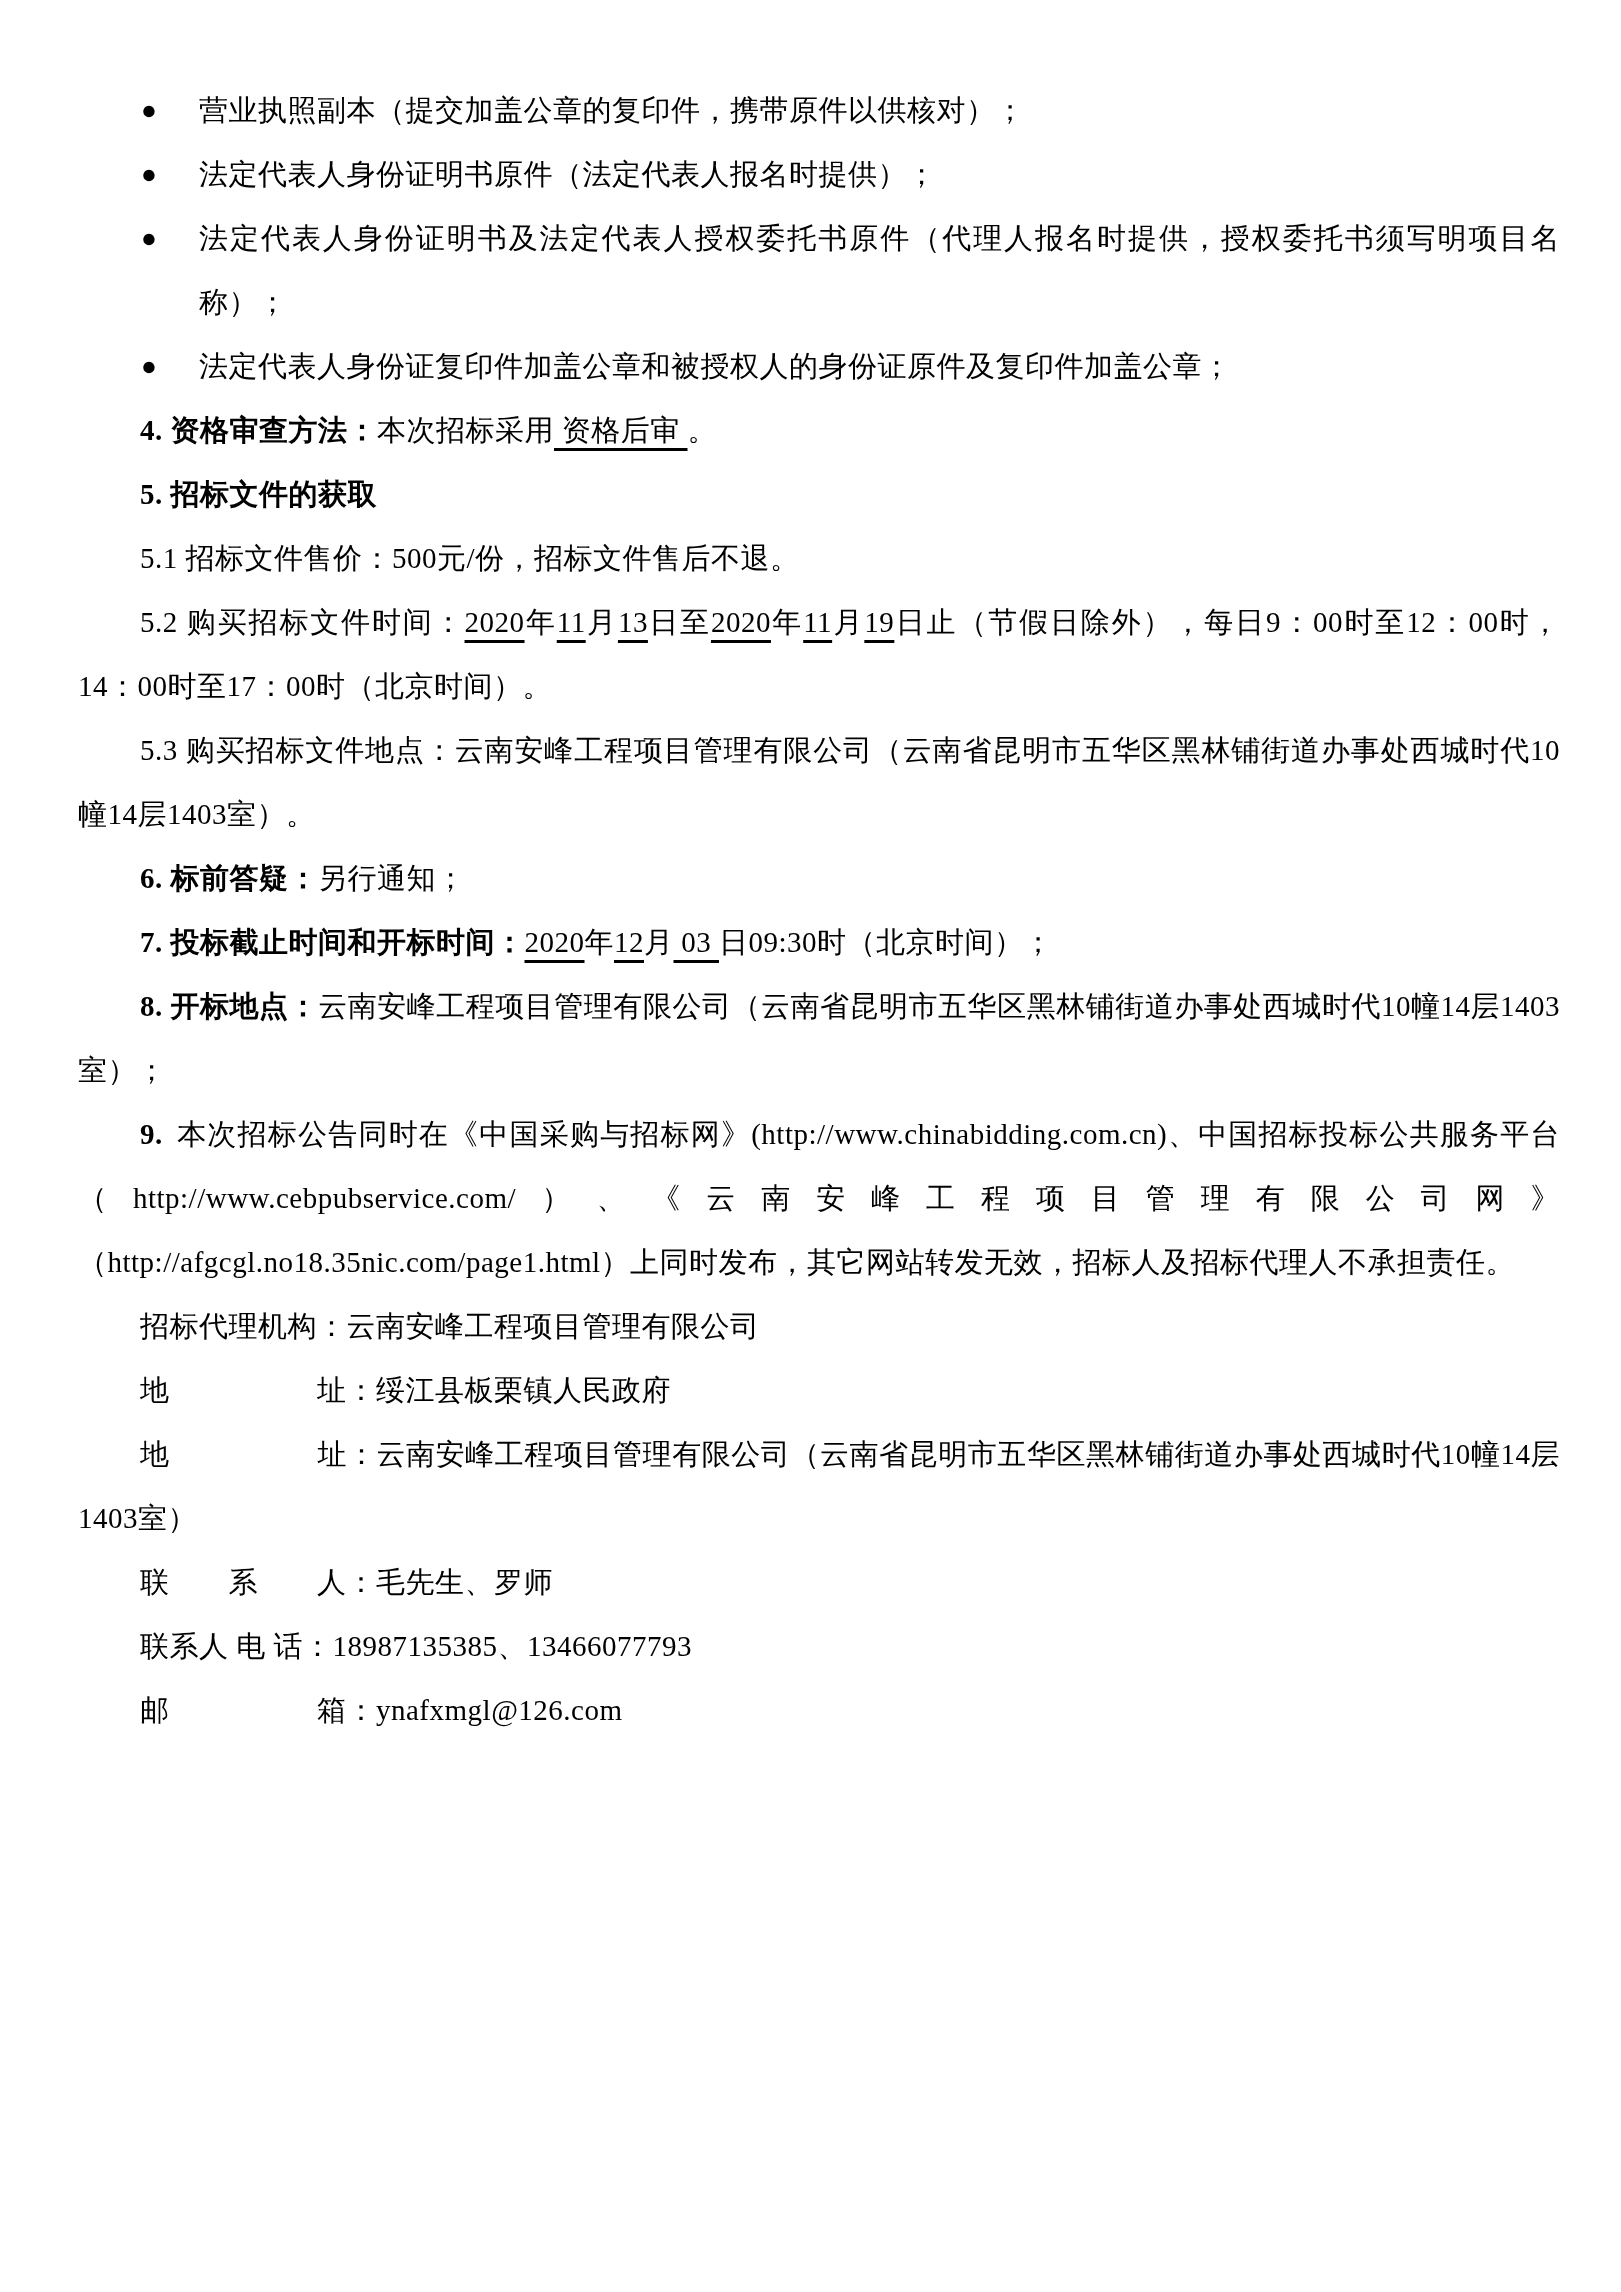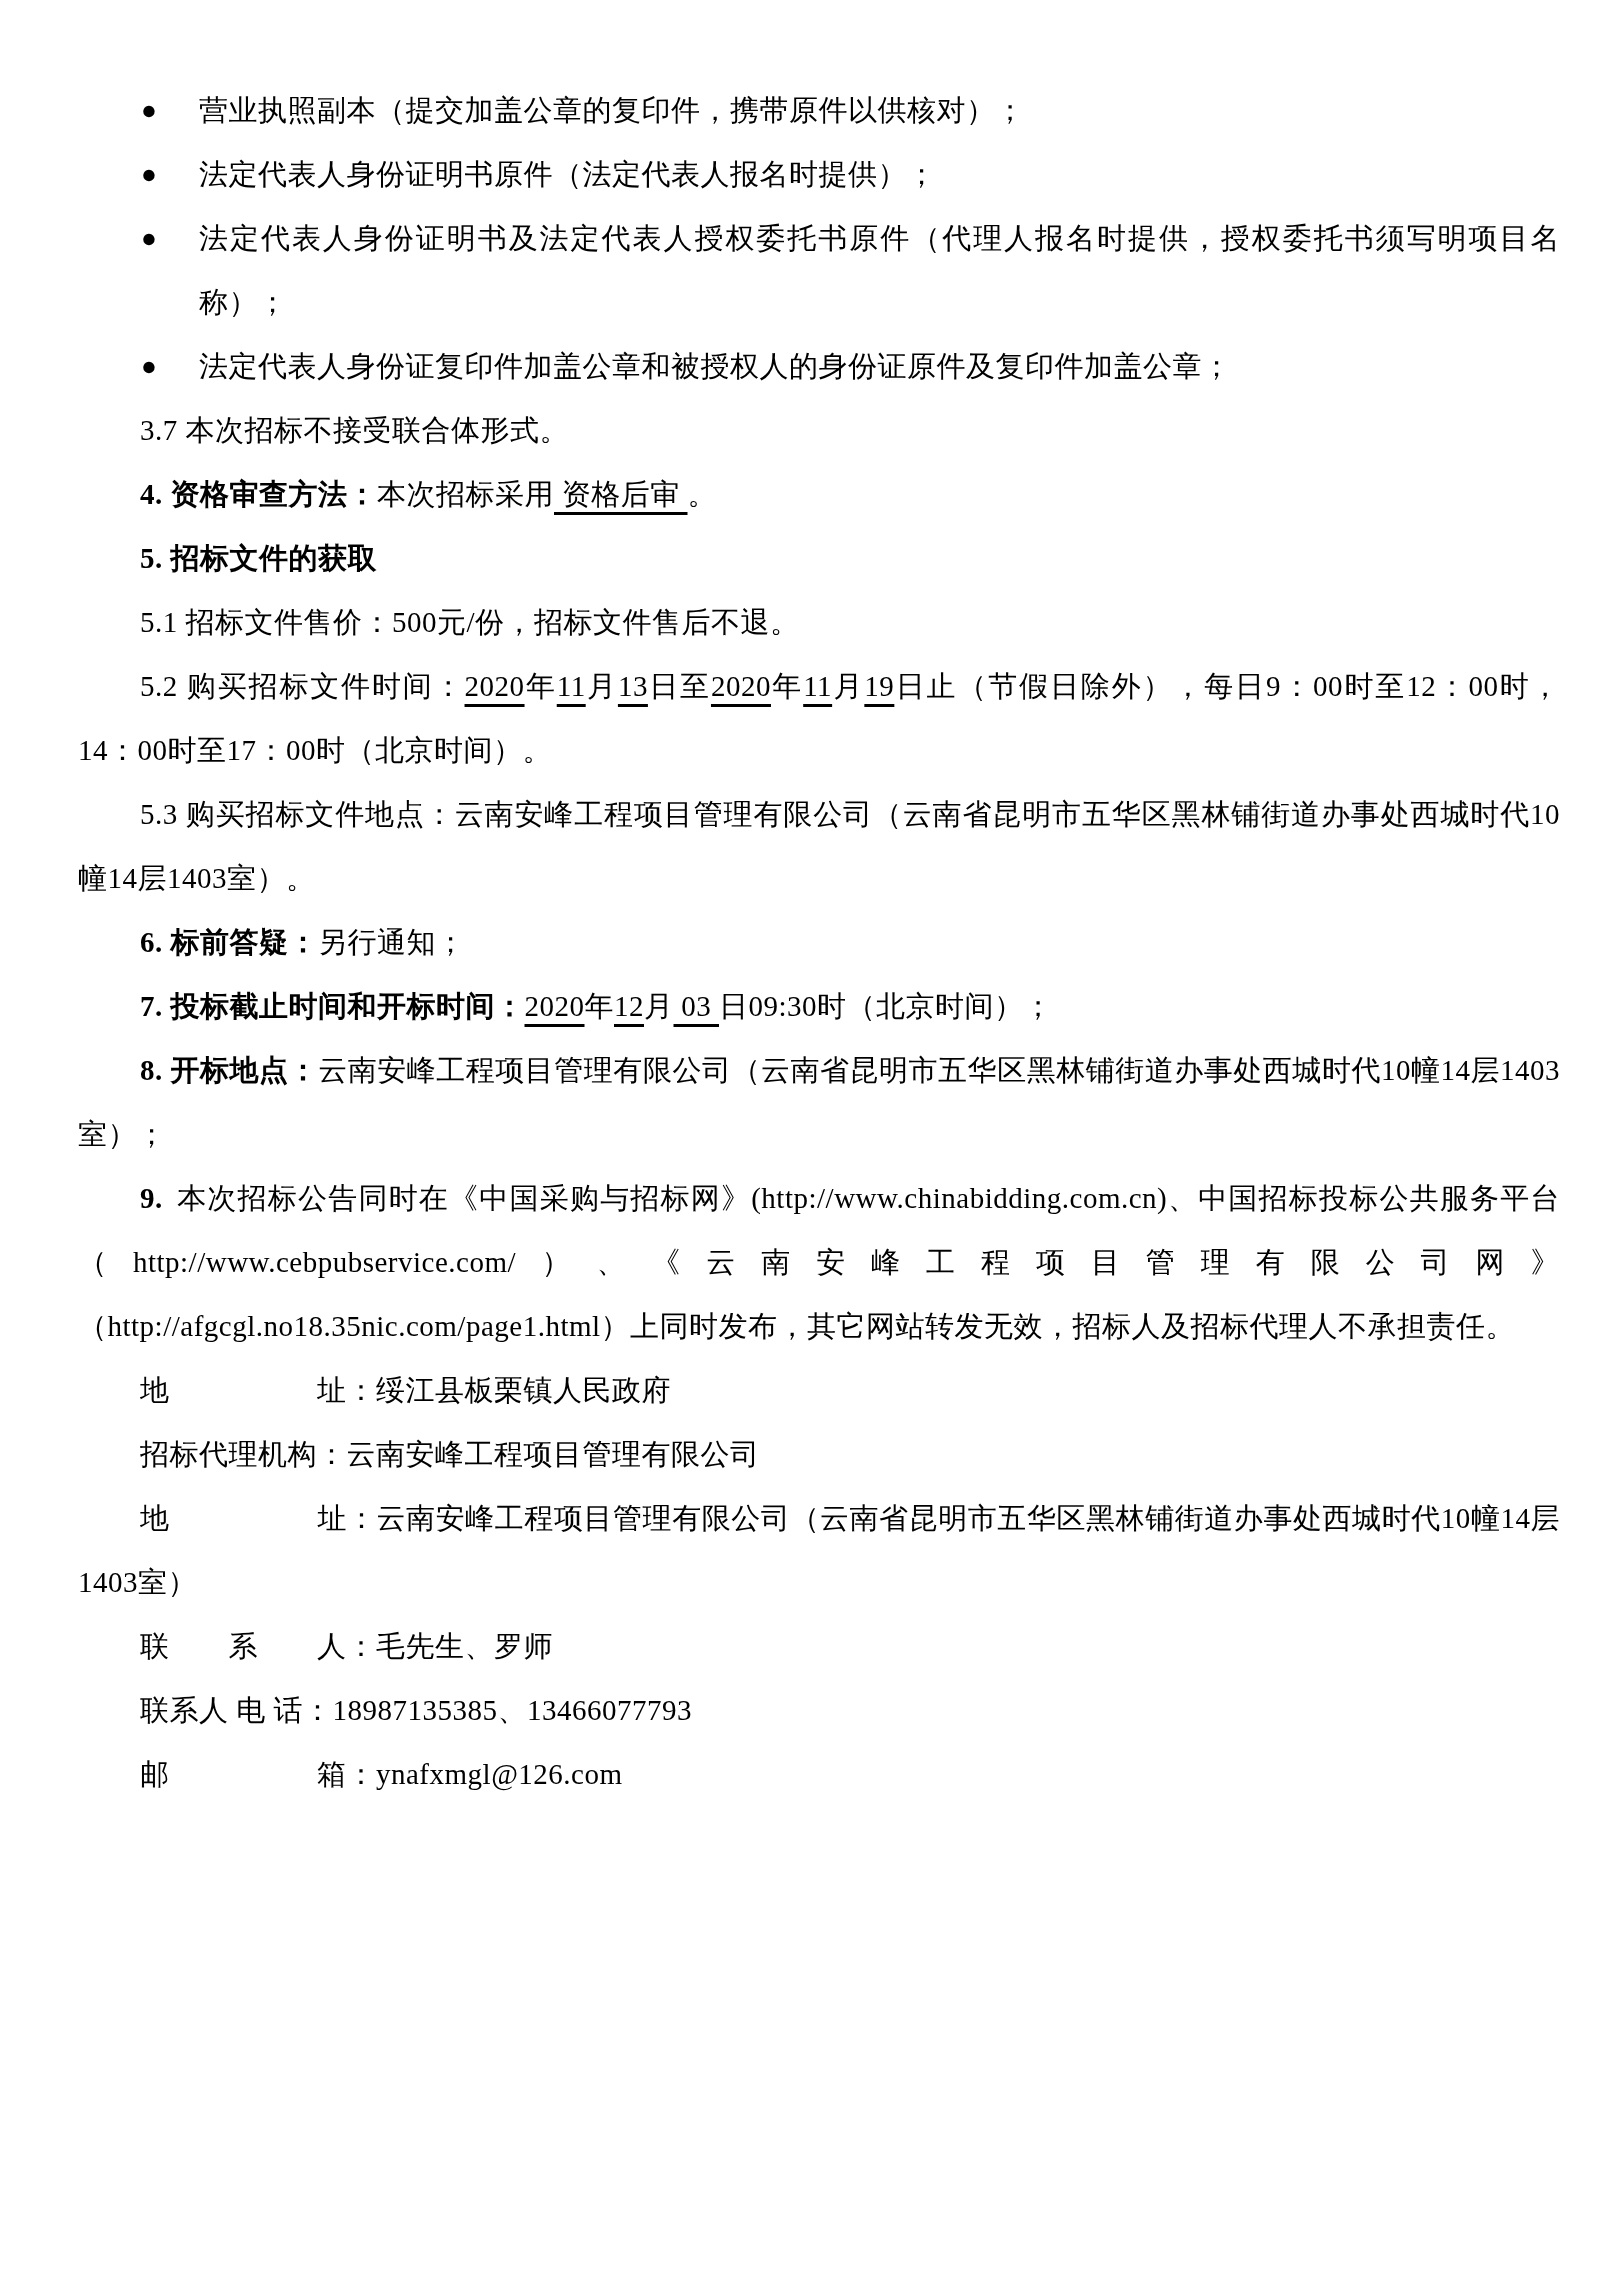--- a/index.html
+++ b/index.html
@@ -65,23 +65,20 @@
     </p>
     <p class="bullet">
       <span class="dot">●</span>
       <span>法定代表人身份证明书及法定代表人授权委托书原件（代理人报名时提供，授权委托书须写明项目名称）；</span>
     </p>
     <p class="bullet">
       <span class="dot">●</span>
       <span>法定代表人身份证复印件加盖公章和被授权人的身份证原件及复印件加盖公章；</span>
     </p>
 
-    <p class="indent">
-      <span>3.7 本次招标不接受联合体形式。</span>
-    </p>
 
     <p class="indent">
       <span class="b">4. 资格审查方法：</span><span>本次招标采用</span><span class="u"> 资格后审 </span><span>。</span>
     </p>
 
     <p class="indent">
       <span class="b">5. 招标文件的获取</span>
     </p>
 
     <p class="indent">
@@ -107,24 +104,24 @@
     <p class="indent">
       <span class="b">8. 开标地点：</span><span>云南安峰工程项目管理有限公司（云南省昆明市五华区黑林铺街道办事处西城时代10幢14层1403室）；</span>
     </p>
 
     <p class="indent">
       <span class="b gap">9.</span><span>本次招标公告同时在《中国采购与招标网》(http://www.chinabidding.com.cn)、中国招标投标公共服务平台（http://www.cebpubservice.com/）、《云南安峰工程项目管理有限公司网》（http://afgcgl.no18.35nic.com/page1.html）上同时发布，其它网站转发无效，招标人及招标代理人不承担责任。</span>
     </p>
 
 
     <p class="indent">
-      <span>地　　　　　址：</span><span>绥江县板栗镇人民政府</span>
+      <span>招标代理机构：</span><span>云南安峰工程项目管理有限公司</span>
     </p>
     <p class="indent">
-      <span>招标代理机构：</span><span>云南安峰工程项目管理有限公司</span>
+      <span>地　　　　　址：</span><span>绥江县板栗镇人民政府</span>
     </p>
     <p class="indent">
       <span>地　　　　　址：</span><span>云南安峰工程项目管理有限公司（云南省昆明市五华区黑林铺街道办事处西城时代10幢14层1403室）</span>
     </p>
     <p class="indent">
       <span>联　　系　　人：</span><span>毛先生、罗师</span>
     </p>
     <p class="indent">
       <span>联系人 电 话：</span><span>18987135385、13466077793</span>
     </p>

